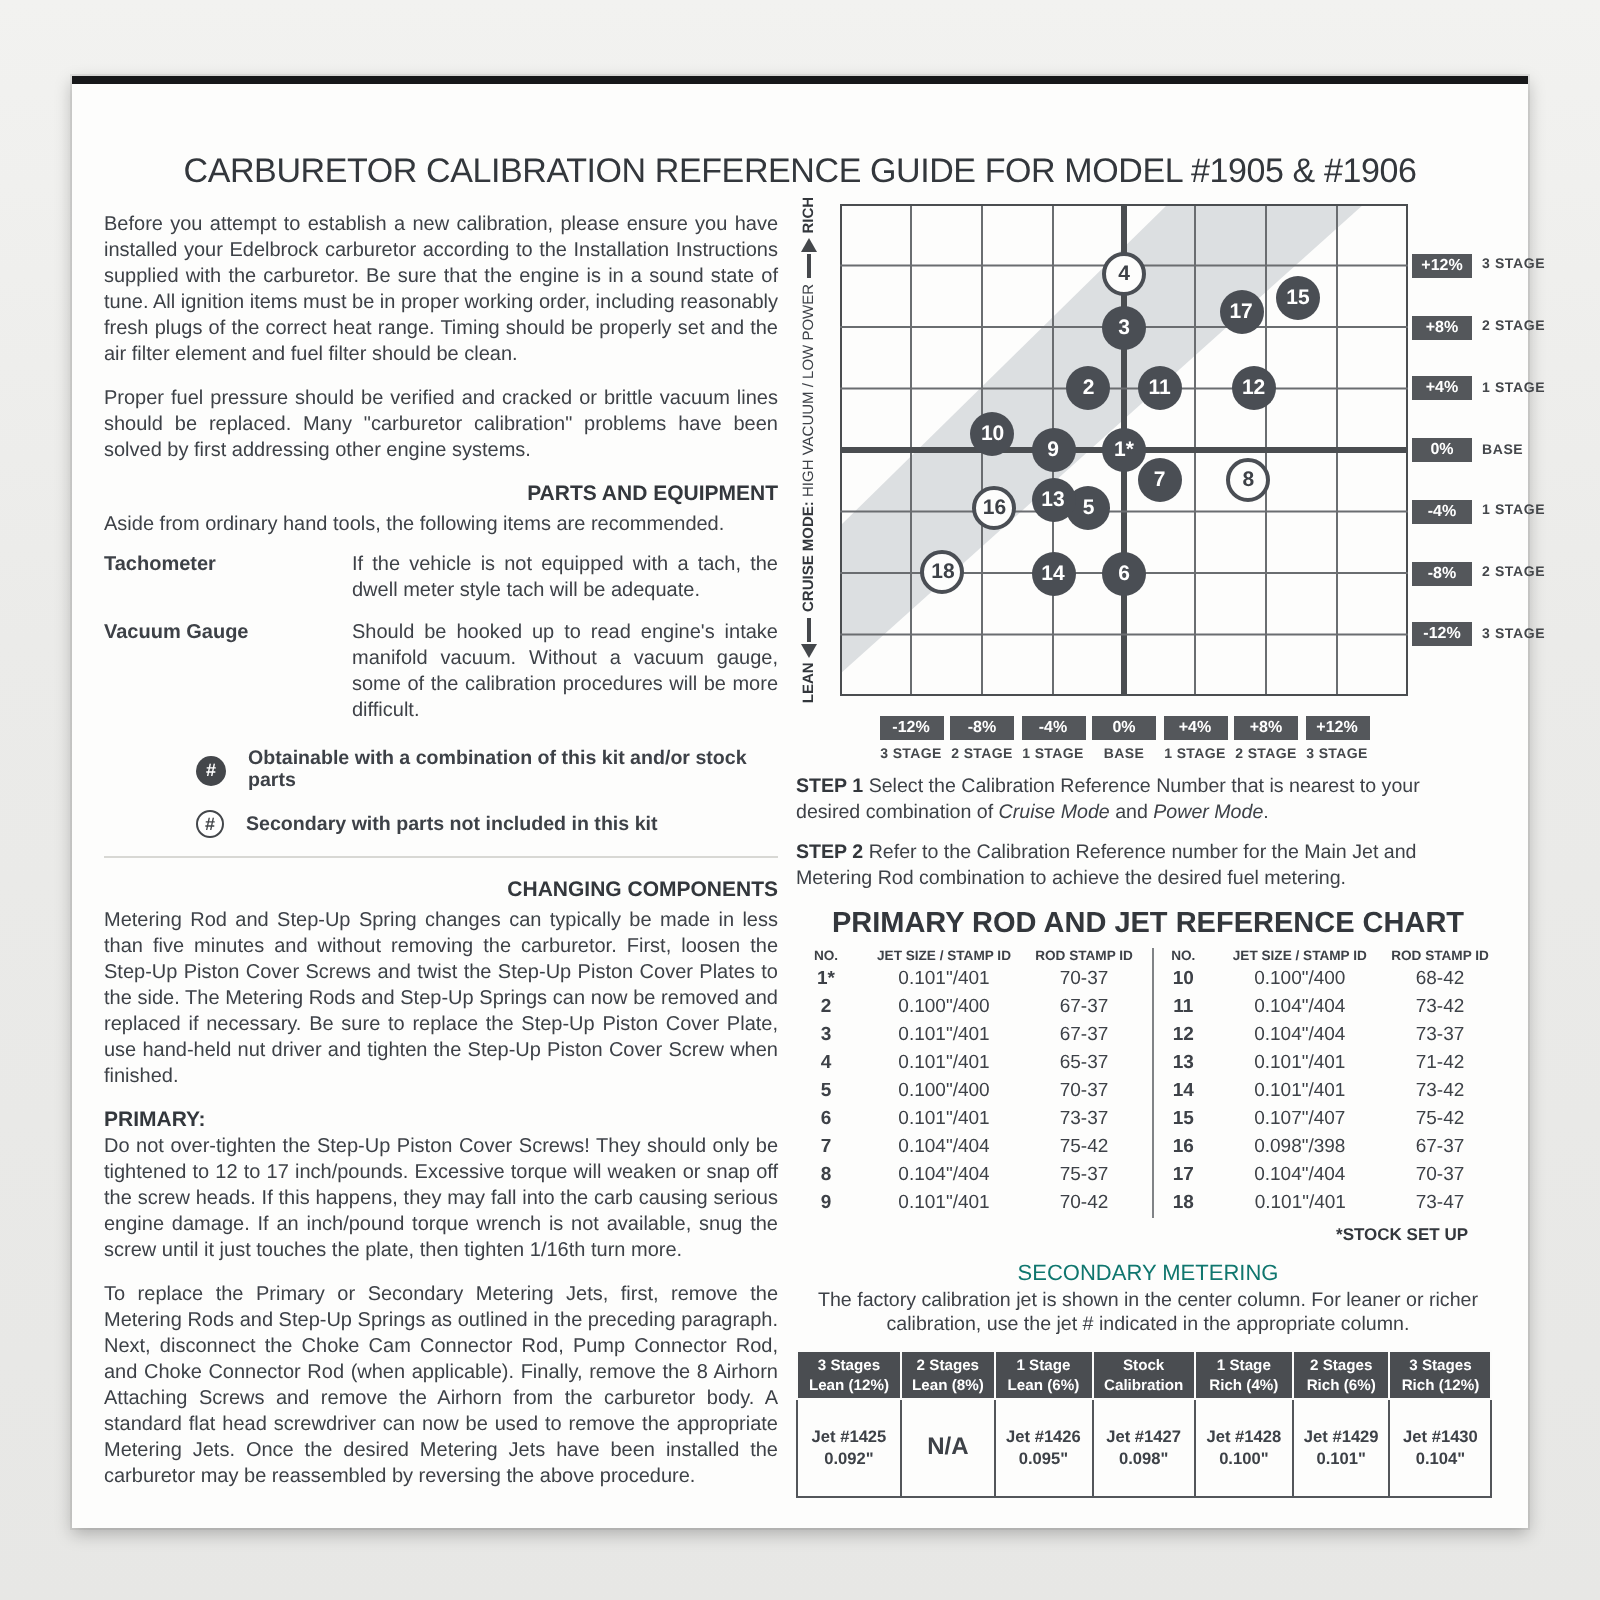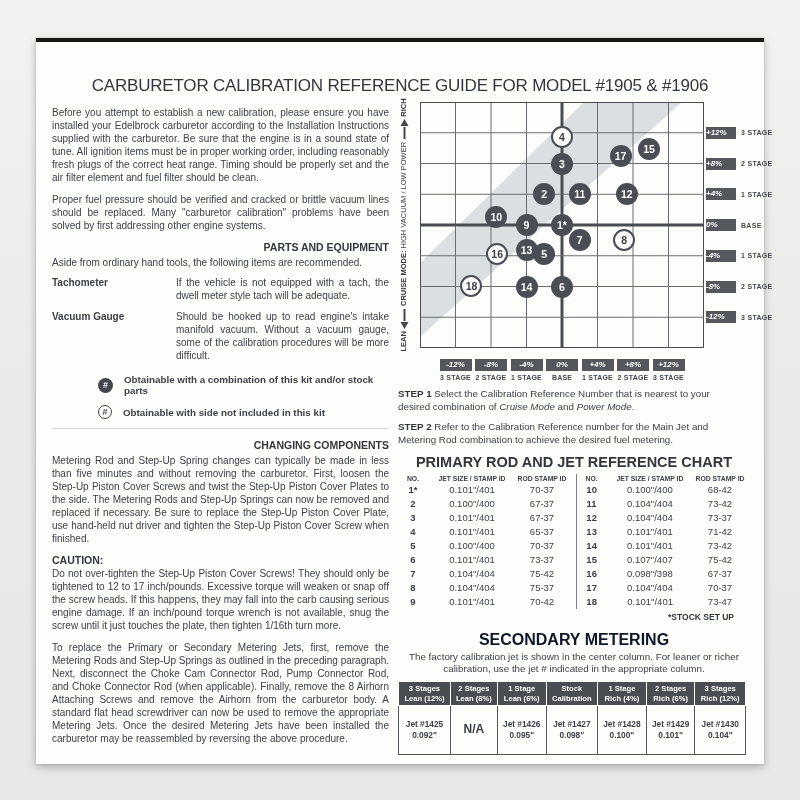--- a/index.html
+++ b/index.html
@@ -54,21 +54,21 @@
   .cal-point{
     position:absolute;width:22px;height:22px;border-radius:50%;box-sizing:border-box;
     text-align:center;font-weight:bold;font-size:10.5px;
   }
   .cal-point.filled{background:#4a4e54;color:#fff;line-height:22px;}
   .cal-point.open{background:#fdfdfc;border:2px solid #4a4e54;color:#3d4147;line-height:18px;}
 
   .y-labels{position:absolute;left:308px;top:0;width:80px;height:246px;}
   .ylabel-row{position:absolute;display:flex;align-items:center;height:14px;white-space:nowrap;}
   .pct-box{display:inline-block;background:#54575b;color:#fff;font-size:8px;font-weight:bold;
-           width:30px;height:12px;line-height:12px;font-style:italic;}
+           width:30px;height:12px;line-height:12px;text-align:center;}
   .stage{font-size:7px;font-weight:bold;color:#44474b;letter-spacing:.3px;margin-left:5px;}
 
   .x-labels{position:relative;margin-left:22px;width:284px;height:34px;}
   .xlabel-col{position:absolute;top:5px;width:34px;text-align:center;}
   .xlabel-col .pct-box{width:32px;}
   .xlabel-col .stage{display:block;margin:3px 0 0;letter-spacing:.2px;}
 
   .steps{margin-top:6px;width:344px;}
   .steps p{margin:0 0 7px;font-size:9.8px;line-height:1.32;}
   .steps b{color:#33373c;}
@@ -79,21 +79,21 @@
   .ptable{width:170px;border-collapse:collapse;}
   .ptable th{font-size:6.8px;font-weight:bold;color:#3d4147;padding:1px 0;text-align:center;white-space:nowrap;}
   .ptable td{font-size:9.5px;padding:1.5px 0;text-align:center;color:#3d4147;}
   .ptable td.no{font-weight:bold;}
   .ptable col.c-no{width:30px;}
   .ptable col.c-jet{width:88px;}
   .ptable col.c-rod{width:52px;}
   .ptable-right{border-left:1px solid #808386;padding-left:8px;margin-left:8px;}
   .footnote{font-size:8.5px;font-weight:bold;color:#33373c;text-align:right;padding-right:16px;margin-top:3px;}
 
-  .secondary-title{font-size:16px;font-weight:bold;text-align:center;color:#0f172a;margin:9px 0 2px;}
+  .secondary-title{font-size:11px;font-weight:normal;text-align:center;color:#0f766e;margin:9px 0 2px;}
   .secondary-intro{font-size:9.8px;line-height:1.3;text-align:center;margin:0 6px 5px;}
   .stable{width:348px;border-collapse:collapse;border:1.5px solid #3f4246;}
   .stable th{background:#4a4d51;color:#fff;font-size:7.6px;font-weight:bold;line-height:1.25;
              border:1px solid #fbfbfa;padding:2px 1px;text-align:center;}
   .stable td{font-size:8.3px;font-weight:bold;color:#3d4147;line-height:1.3;border:1px solid #53565a;
              padding:13px 1px;text-align:center;}
   .stable td .na{font-size:12px;font-weight:bold;}
 </style>
 </head>
 <body>
@@ -123,29 +123,29 @@
       <span class="desc">Should be hooked up to read engine's intake manifold vacuum. Without a vacuum gauge, some of the calibration procedures will be more difficult.</span>
     </div>
 
     <div style="height:4px;"></div>
     <div class="legend-row">
       <span class="sym filled">#</span>
       <span class="legend-text">Obtainable with a combination of this kit and/or stock parts</span>
     </div>
     <div class="legend-row">
       <span class="sym open">#</span>
-      <span class="legend-text">Obtainable with side not included in this kit</span>
+      <span class="legend-text">Secondary with parts not included in this kit</span>
     </div>
 
     <div class="divider"></div>
 
     <div class="h-center">CHANGING COMPONENTS</div>
     <p>Metering Rod and Step-Up Spring changes can typically be made in less than five minutes and without removing the carburetor. First, loosen the Step-Up Piston Cover Screws and twist the Step-Up Piston Cover Plates to the side. The Metering Rods and Step-Up Springs can now be removed and replaced if necessary. Be sure to replace the Step-Up Piston Cover Plate, use hand-held nut driver and tighten the Step-Up Piston Cover Screw when finished.</p>
 
-    <div class="h-left">CAUTION:</div>
+    <div class="h-left">PRIMARY:</div>
     <p>Do not over-tighten the Step-Up Piston Cover Screws! They should only be tightened to 12 to 17 inch/pounds. Excessive torque will weaken or snap off the screw heads. If this happens, they may fall into the carb causing serious engine damage. If an inch/pound torque wrench is not available, snug the screw until it just touches the plate, then tighten 1/16th turn more.</p>
 
     <p>To replace the Primary or Secondary Metering Jets, first, remove the Metering Rods and Step-Up Springs as outlined in the preceding paragraph. Next, disconnect the Choke Cam Connector Rod, Pump Connector Rod, and Choke Connector Rod (when applicable). Finally, remove the 8 Airhorn Attaching Screws and remove the Airhorn from the carburetor body. A standard flat head screwdriver can now be used to remove the appropriate Metering Jets. Once the desired Metering Jets have been installed the carburetor may be reassembled by reversing the above procedure.</p>
   </div>
 
   <div class="right-col">
 
 
     <div class="chart-row">
       <div class="y-axis-label">

